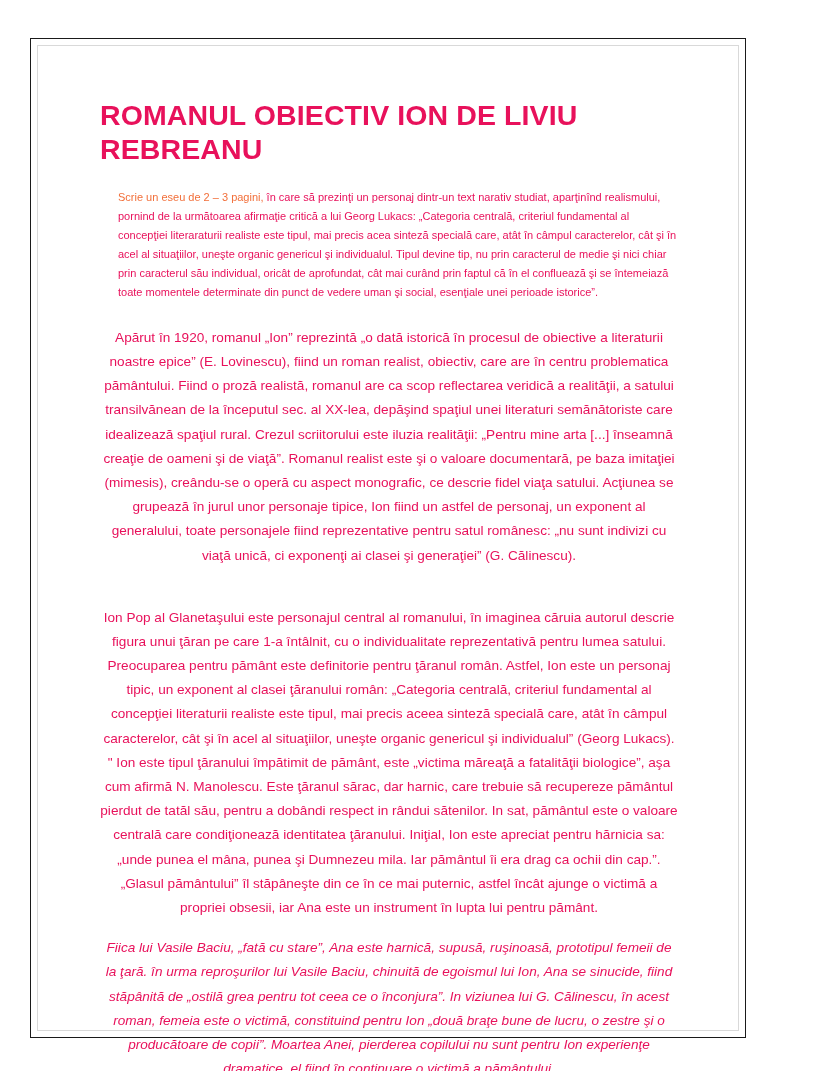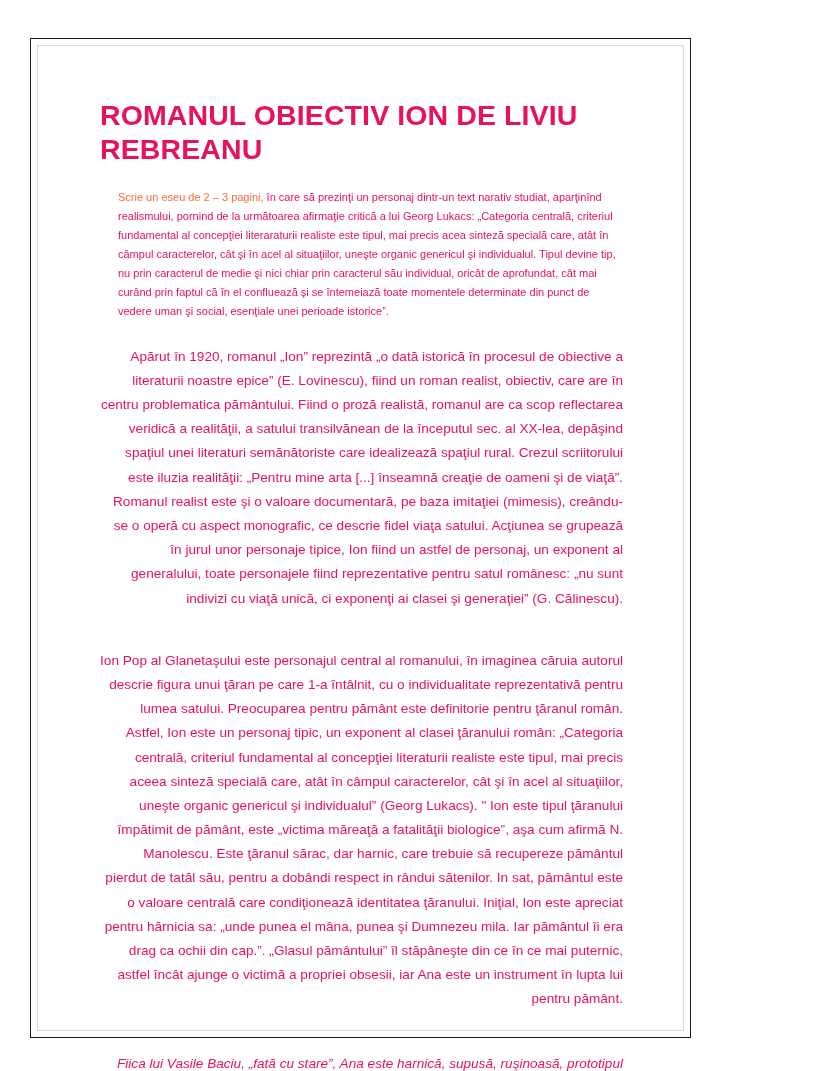--- a/index.html
+++ b/index.html
@@ -10,21 +10,21 @@
   body {
     width: 828px;
     height: 1071px;
     font-family: "Liberation Sans", sans-serif;
     overflow: hidden;
   }
   .page {
     position: absolute;
     left: 30px;
     top: 38px;
-    width: 661px;
+    width: 716px;
     height: 1000px;
     border: 1px solid #1a1a1a;
     box-sizing: border-box;
     background: #ffffff;
   }
   .page-inner {
     position: absolute;
     left: 6px;
     top: 6px;
     right: 6px;
@@ -48,23 +48,23 @@
     margin: 0 0 24px 18px;
   }
   .quote-block .lead {
     color: #f26f3a;
   }
   .body-para {
     font-size: 13.6px;
     line-height: 1.78;
     color: #e8115b;
     margin: 0 0 30px 0;
-    text-align: right;
+    text-align: center;
   }
-  .body-para.p2 { margin-bottom: 40px; }
+  .body-para.p2 { margin-bottom: 16px; }
   .body-para.p3 { margin-bottom: 0; font-style: italic; }
   .gap-1 { height: 8px; }
 </style>
 </head>
 <body>
 
 <div class="page">
   <div class="page-inner">
 
     <h1 class="doc-title">ROMANUL OBIECTIV ION DE LIVIU REBREANU</h1>

